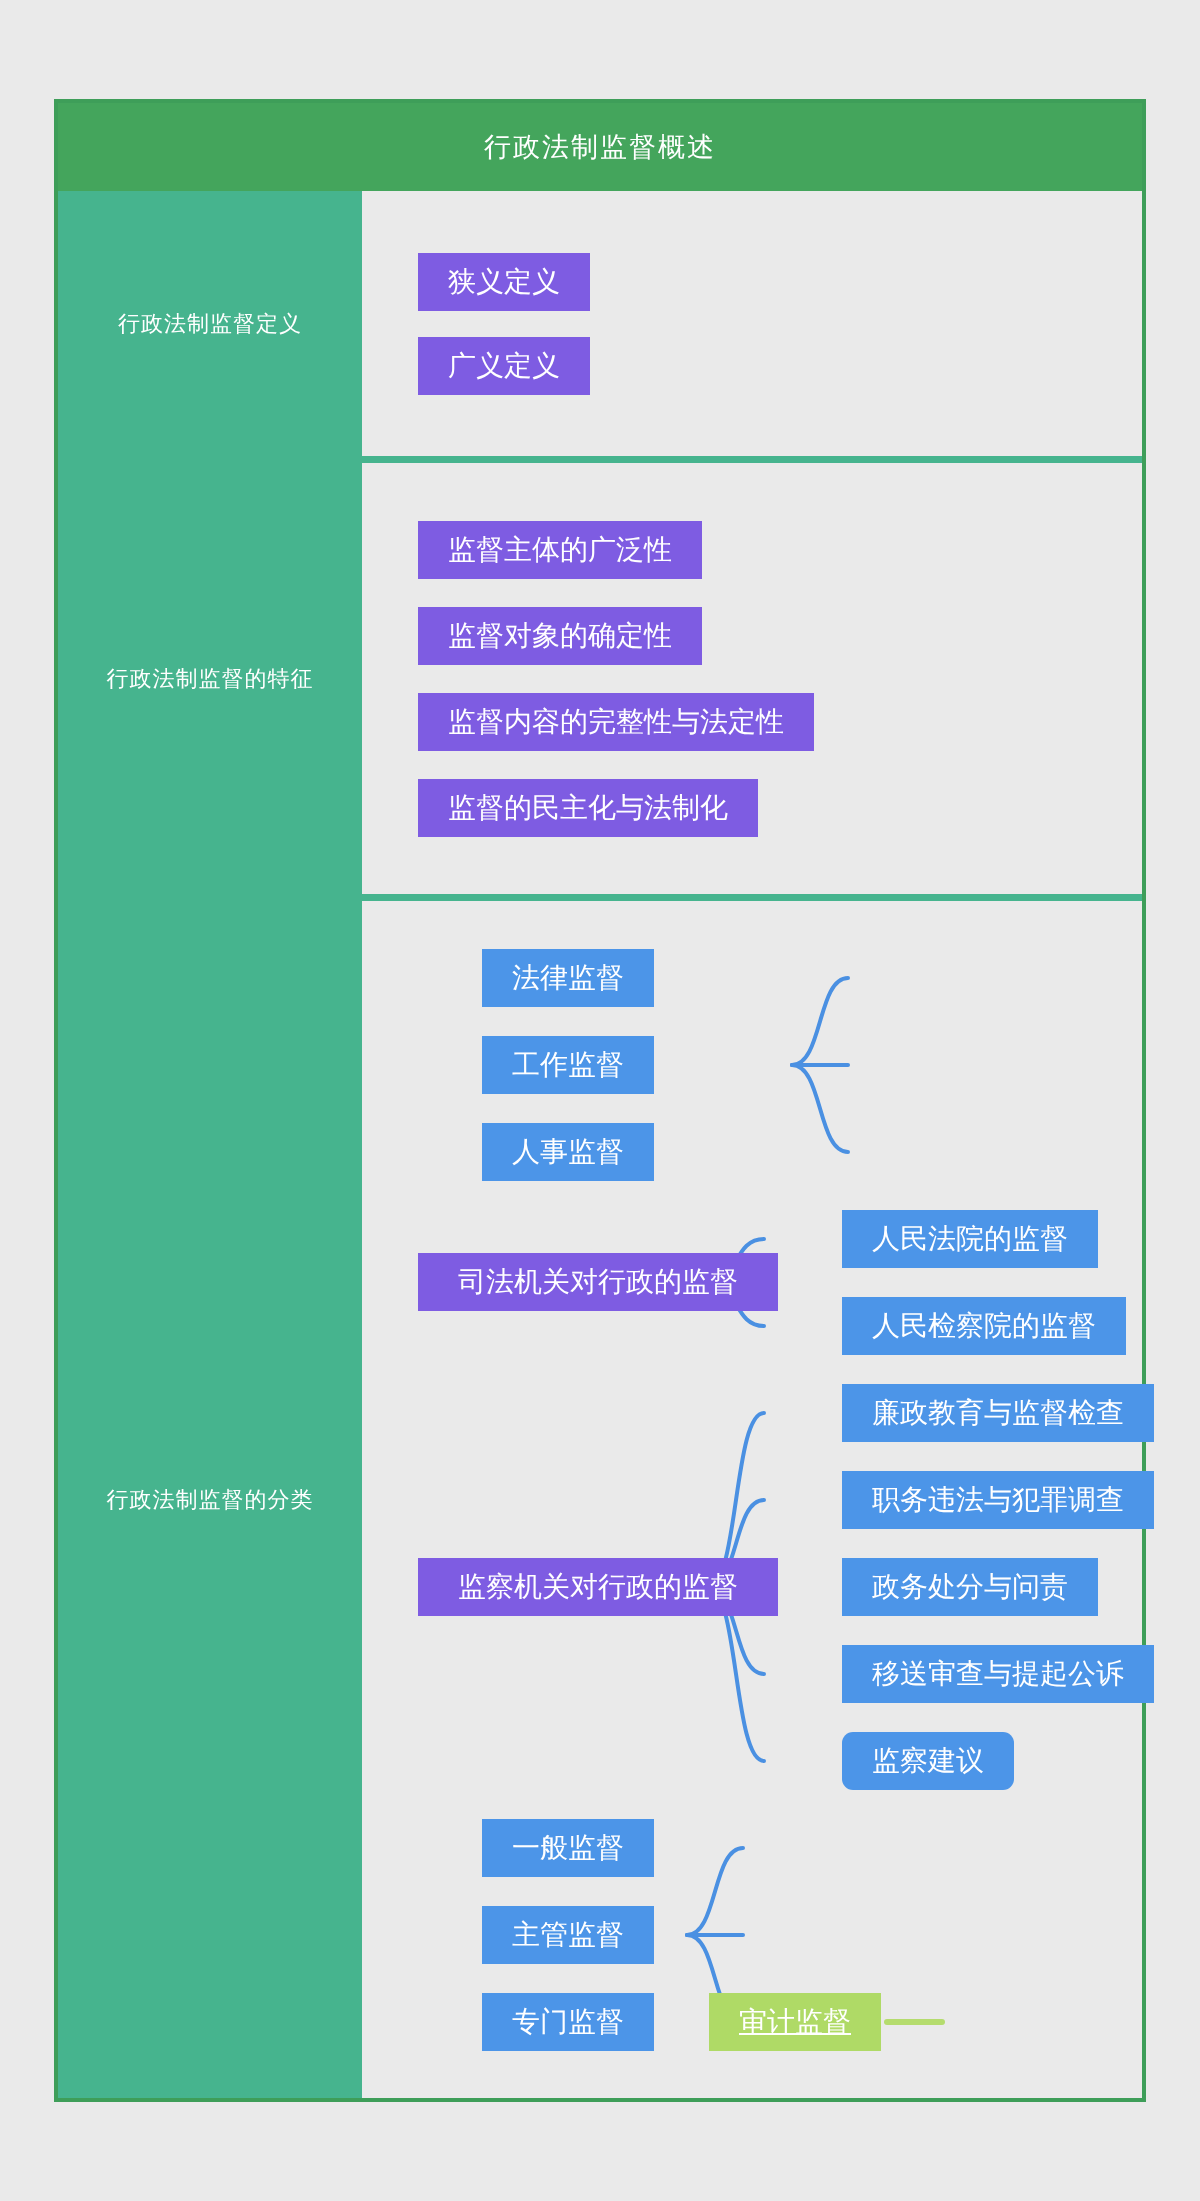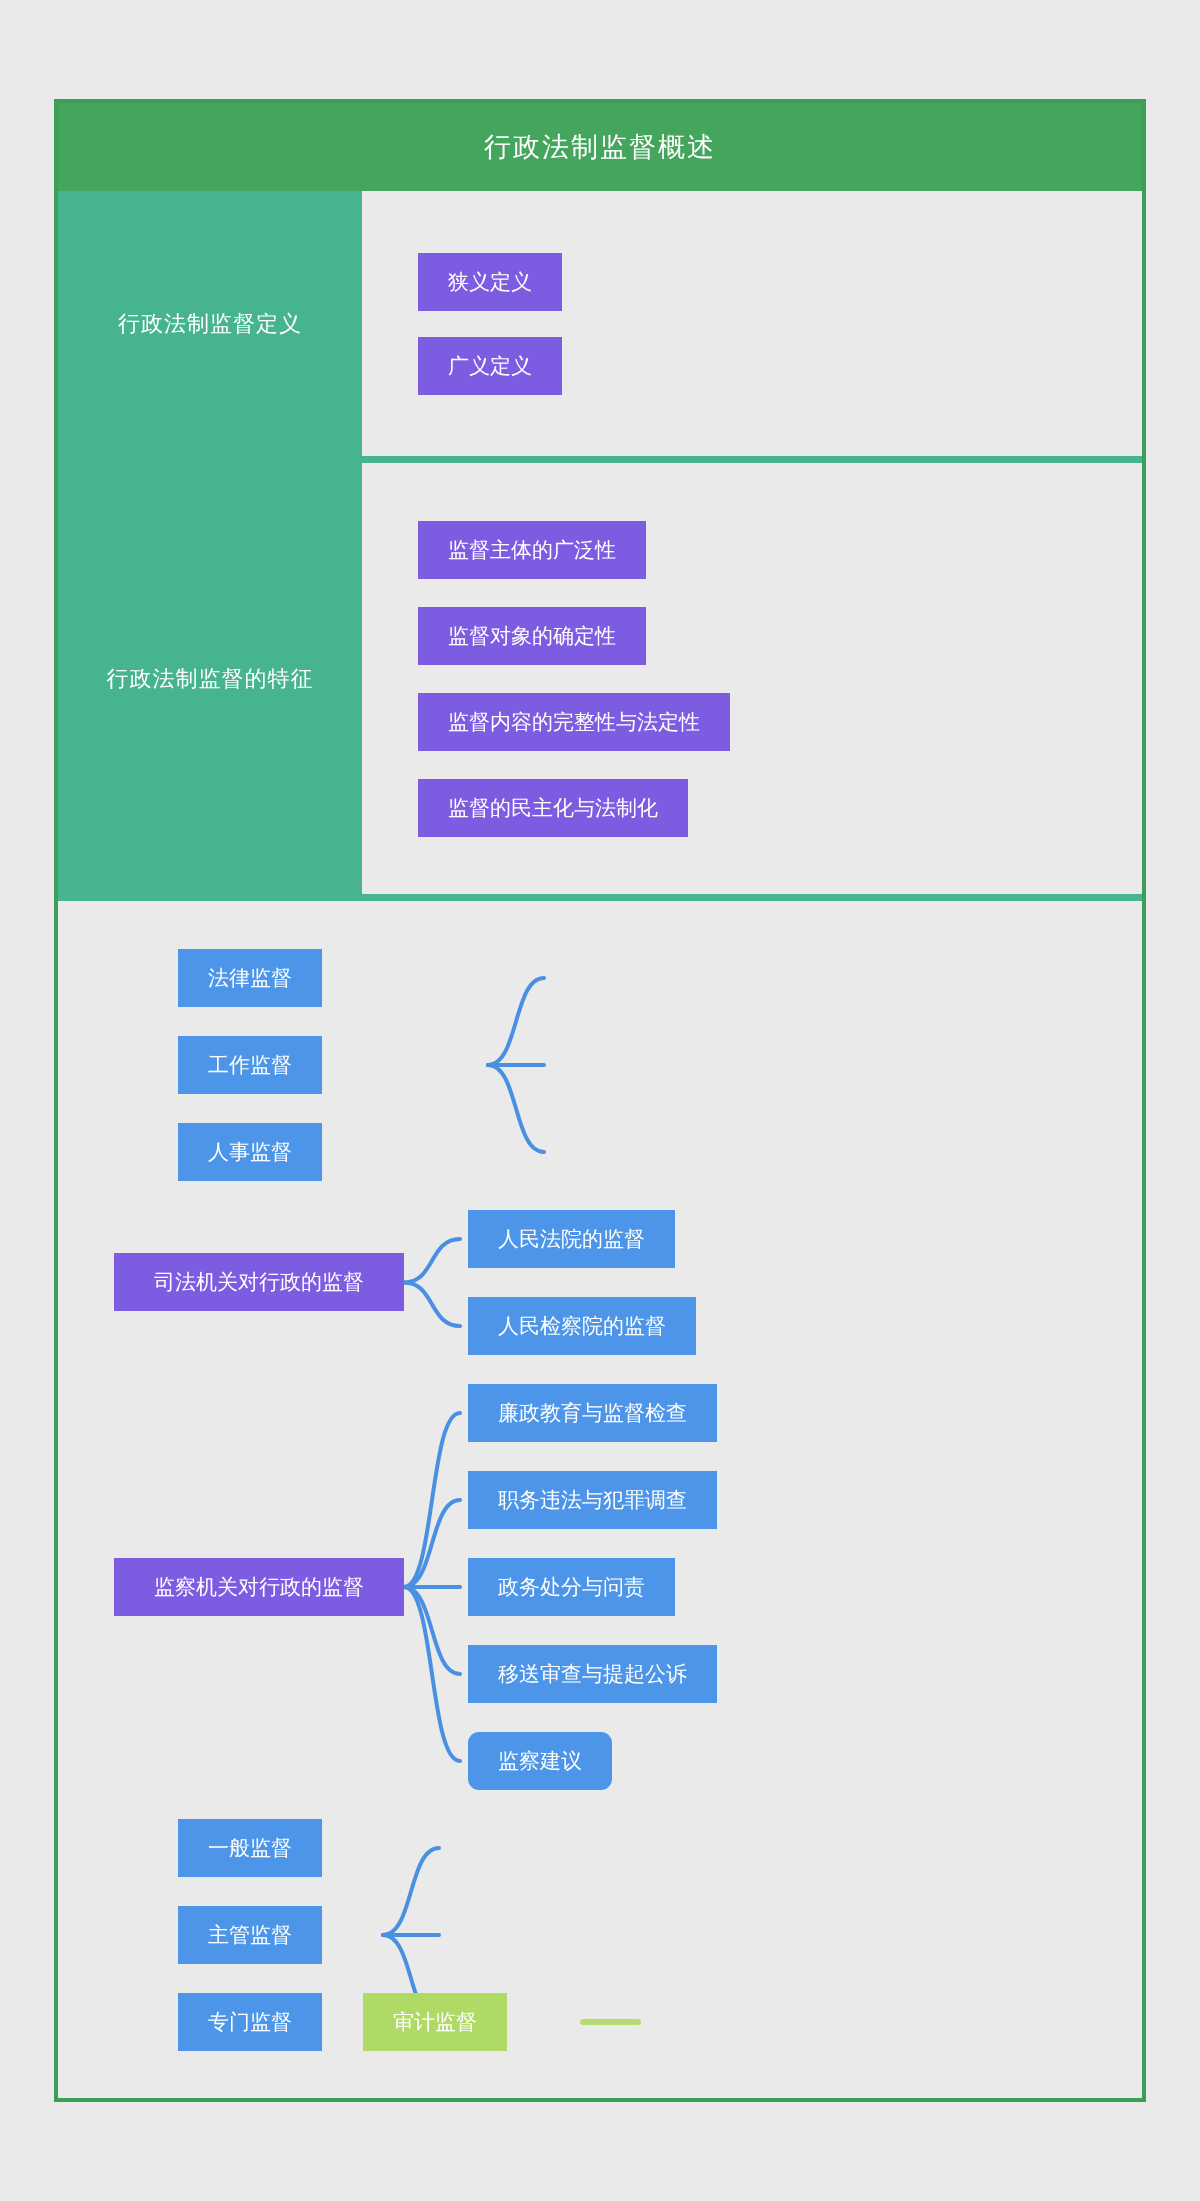--- a/index.html
+++ b/index.html
@@ -35,34 +35,34 @@
     flex:1; position:relative;
     display:flex; flex-direction:column;
     justify-content:center; align-items:flex-start;
     padding-left:56px;
   }
   .divider { height:7px; flex:none; background:#46B48E; }
   .gap26 { gap:26px; } .gap28 { gap:28px; } .gap29 { gap:29px; }
 
   .node {
     height:58px; line-height:58px;
-    color:#fff; font-size:21px;
+    color:#fff; font-size:28px;
     padding:0 30px; white-space:nowrap;
     text-align:center; flex:none;
     position:relative; z-index:1;
   }
   .purple-box { background:#7E5CE2; }
   .blue-box   { background:#4C95E8;margin-left:8px; }
   .green-box  { background:#AFDA66; }
   .parent-node { padding:0 40px; }
 
   .group { display:flex; align-items:center; position:relative; }
   .children { display:flex; flex-direction:column; gap:29px; margin-left:56px; }
   .child-row { display:flex; align-items:center; }
-  .sub-node { margin-left:41px; }
+  .sub-node { margin-left:55px;text-decoration:underline; }
   svg.connectors {
     position:absolute; left:0; top:0;
     overflow:visible; z-index:0; pointer-events:none;
   }
 </style>
 </head>
 <body>
 
 <div class="panel">
 
@@ -84,20 +84,21 @@
         <div class="node purple-box" style="min-width: 168px;">监督主体的广泛性</div>
         <div class="node purple-box" style="min-width: 168px;">监督对象的确定性</div>
         <div class="node purple-box" style="min-width: 252px;">监督内容的完整性与法定性</div>
         <div class="node purple-box" style="min-width: 210px;">监督的民主化与法制化</div>
       </div>
   </div>
 
   <div class="divider"></div>
 
   <div class="section-row grow">
+    <div class="label-cell">行政法制监督的分类</div>
     <div class="content-cell gap29">
         <div class="group">
           <svg class="connectors" width="574" height="232">
             <path d="M 374 116 C 404.8 116, 399.2 29, 430 29" fill="none" stroke="#4A90E2" stroke-width="4" stroke-linecap="round"></path>
             <path d="M 374 116 C 404.8 116, 399.2 116, 430 116" fill="none" stroke="#4A90E2" stroke-width="4" stroke-linecap="round"></path>
             <path d="M 374 116 C 404.8 116, 399.2 203, 430 203" fill="none" stroke="#4A90E2" stroke-width="4" stroke-linecap="round"></path>
           </svg>
           <div class="children">
             <div class="child-row">
               <div class="node blue-box" style="min-width: 84px;">法律监督</div>

